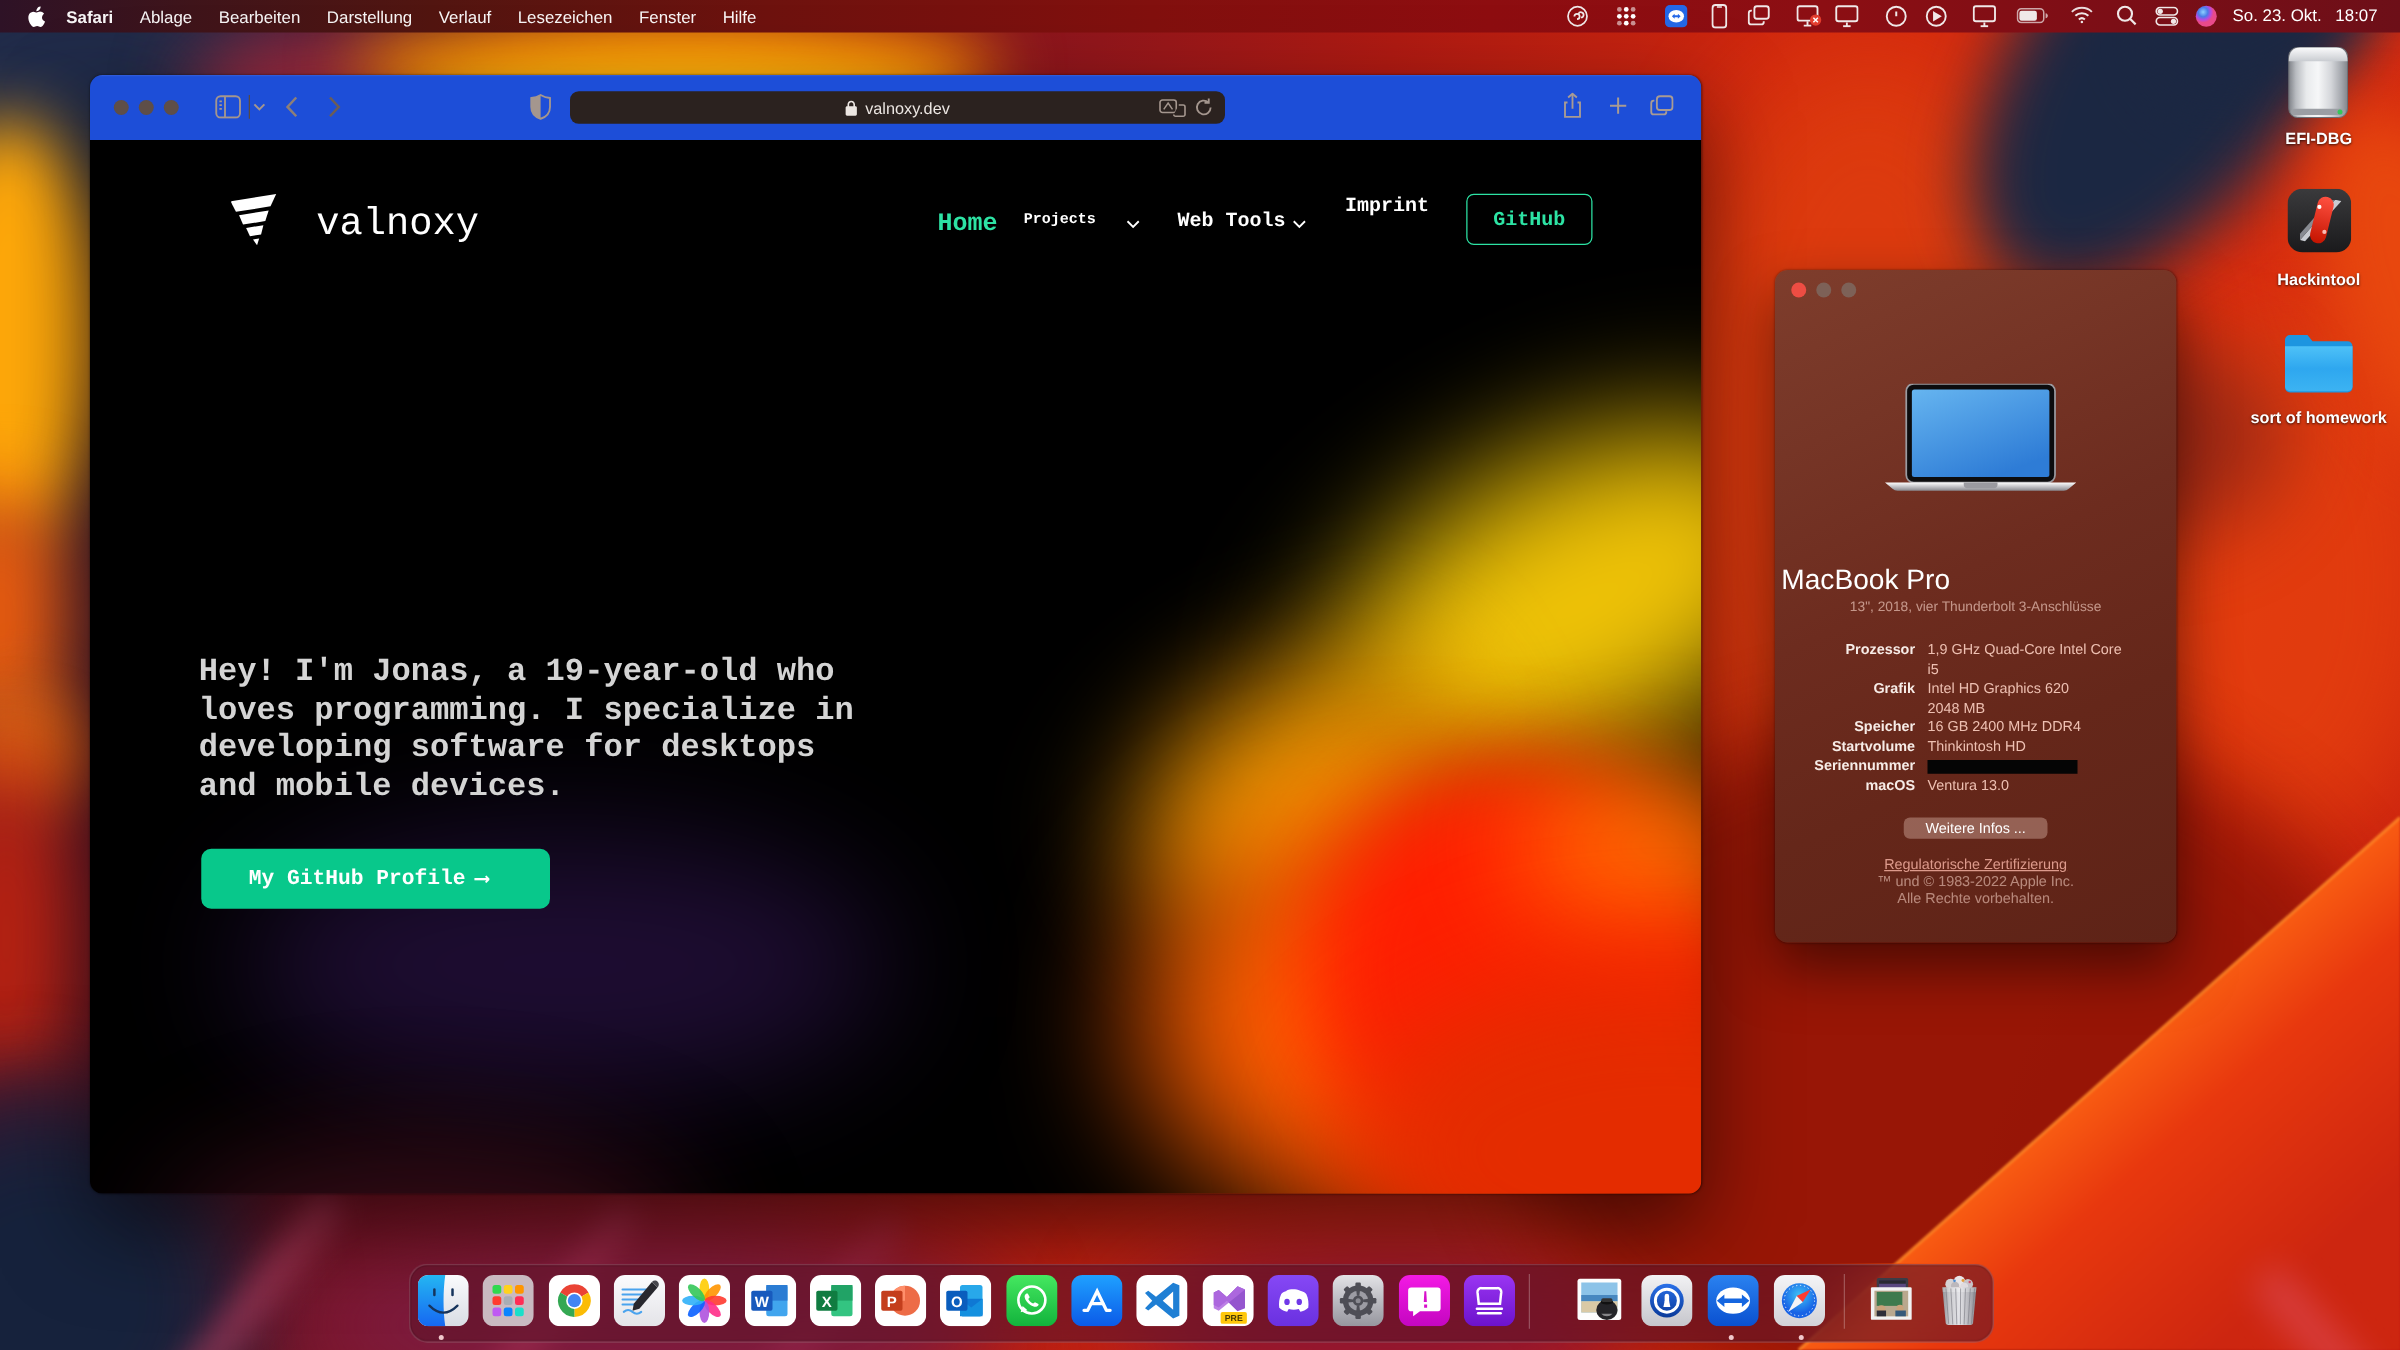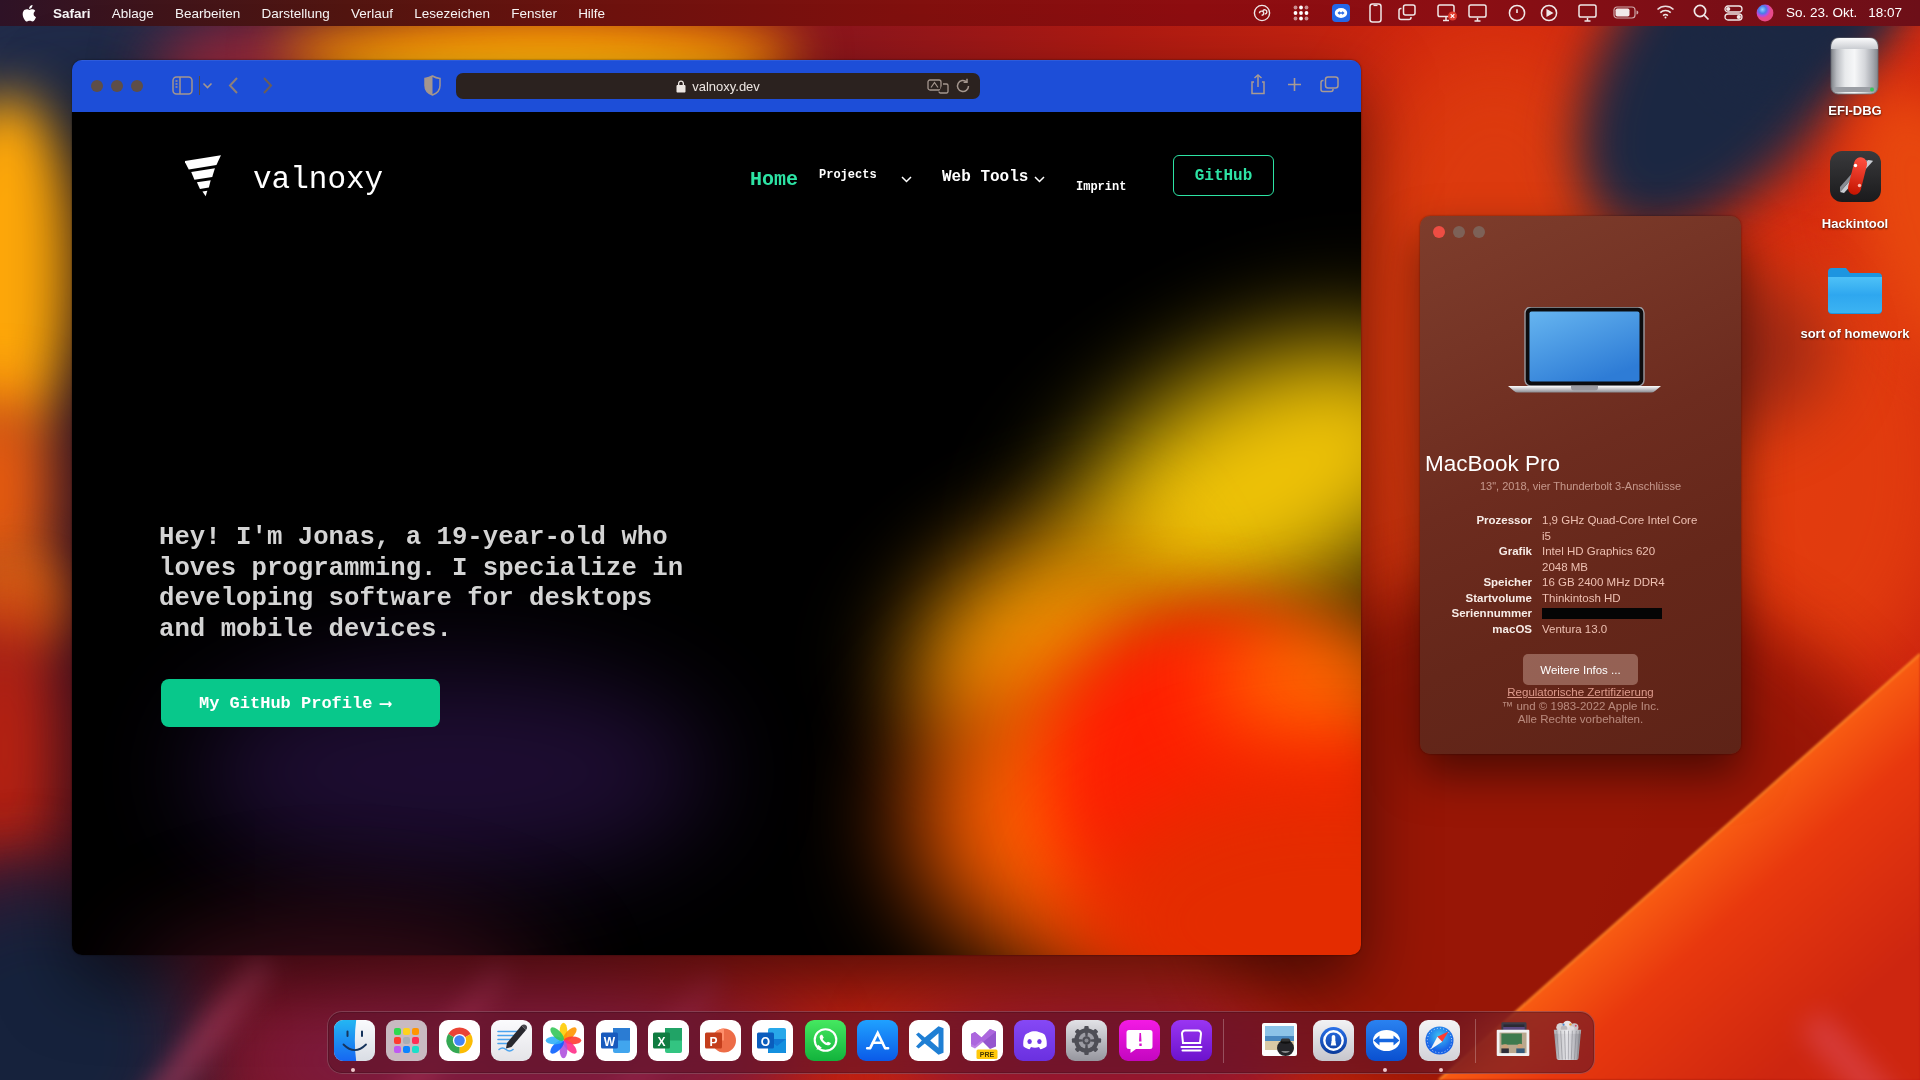--- a/index.html
+++ b/index.html
@@ -256,21 +256,21 @@
     <div class="abs mono" style="left:181px;top:50px;font-size:31px;font-weight:normal;color:#fff">valnoxy</div>
     <div class="abs mono" style="left:678px;top:56px;font-size:20px;font-weight:bold;color:#2de3a4">Home</div>
     <div class="abs mono" style="left:747px;top:56px;font-size:12px;font-weight:bold;color:#fff">Projects</div>
     <svg class="abs" style="left:829px;top:64px" width="11" height="7" viewBox="0 0 11 7" fill="none" stroke="#fff" stroke-width="1.5">
           <path d="M1 1l4.5 4.5L10 1"></path>
         </svg>
     <div class="abs mono" style="left:870px;top:56px;font-size:16px;font-weight:bold;color:#fff">Web Tools</div>
     <svg class="abs" style="left:962px;top:64px" width="11" height="7" viewBox="0 0 11 7" fill="none" stroke="#fff" stroke-width="1.5">
           <path d="M1 1l4.5 4.5L10 1"></path>
         </svg>
-    <div class="abs mono" style="left:1004px;top:68px;font-size:12px;font-weight:bold;color:#fff">Imprint</div>
+    <div class="abs mono" style="left:1004px;top:44px;font-size:16px;font-weight:bold;color:#fff">Imprint</div>
     <div class="abs mono" style="left:1101px;top:43px;width:101px;height:41px;border:1.5px solid #2de3a4;border-radius:6px;color:#2de3a4;font-size:16px;font-weight:bold;display:flex;align-items:center;justify-content:center">GitHub</div>
     <div id="hero-p">Hey! I'm Jonas, a 19-year-old who<br>loves programming. I specialize in<br>developing software for desktops<br>and mobile devices.</div>
     <div id="hero-btn">My GitHub Profile <span style="margin-left:8px">⟶</span></div>
   </div>
 </div>
 <div id="about">
   <div class="tl" style="left:13px;top:10px;background:#ee4d43"></div>
   <div class="tl" style="left:33px;top:10px;background:#7d6157"></div>
   <div class="tl" style="left:53px;top:10px;background:#7d6157"></div>
   <svg class="abs" style="left:88px;top:91px" width="153" height="86" viewBox="0 0 153 86">
@@ -302,21 +302,21 @@
     <div class="abs" style="left:122px;top:46.5px;color:#eec0b2">2048 MB</div>
     <div class="abs" style="right:209px;top:62px;font-weight:bold;color:#f7ece7">Speicher</div>
         <div class="abs" style="left:122px;top:62px;color:#eec0b2">16 GB 2400 MHz DDR4</div>
     <div class="abs" style="right:209px;top:77.5px;font-weight:bold;color:#f7ece7">Startvolume</div>
         <div class="abs" style="left:122px;top:77.5px;color:#eec0b2">Thinkintosh HD</div>
     <div class="abs" style="right:209px;top:93px;font-weight:bold;color:#f7ece7">Seriennummer</div>
         <div class="abs" style="left:122px;top:94px;width:120px;height:11px;background:#050505"></div>
     <div class="abs" style="right:209px;top:108.5px;font-weight:bold;color:#f7ece7">macOS</div>
         <div class="abs" style="left:122px;top:108.5px;color:#eec0b2">Ventura 13.0</div>
   </div>
-  <div class="abs" style="left:103px;top:438px;width:115px;height:31px;border-radius:5px;background:rgba(255,224,212,.32);font-size:11.5px;color:#fff;display:flex;align-items:center;justify-content:center">Weitere Infos ...</div>
+  <div class="abs" style="left:103px;top:438px;width:115px;height:17px;border-radius:5px;background:rgba(255,224,212,.32);font-size:11.5px;color:#fff;display:flex;align-items:center;justify-content:center">Weitere Infos ...</div>
   <div class="abs" style="left:0;top:470px;width:321px;text-align:center;font-size:11.5px;color:#dd9a8c;text-decoration:underline">Regulatorische Zertifizierung</div>
   <div class="abs" style="left:0;top:484px;width:321px;text-align:center;font-size:11.5px;color:rgba(255,218,205,.55)">™ und © 1983-2022 Apple Inc.</div>
   <div class="abs" style="left:0;top:497px;width:321px;text-align:center;font-size:11.5px;color:rgba(255,218,205,.55)">Alle Rechte vorbehalten.</div>
 </div>
 <div id="dicons">
   <svg class="abs" style="left:1826px;top:37px" width="57" height="59" viewBox="0 0 57 59">
     <defs>
       <linearGradient id="drv" x1="0" y1="0" x2="1" y2="0">
             <stop offset="0" stop-color="#7e8187"></stop>
             <stop offset=".12" stop-color="#b8bbc0"></stop>

